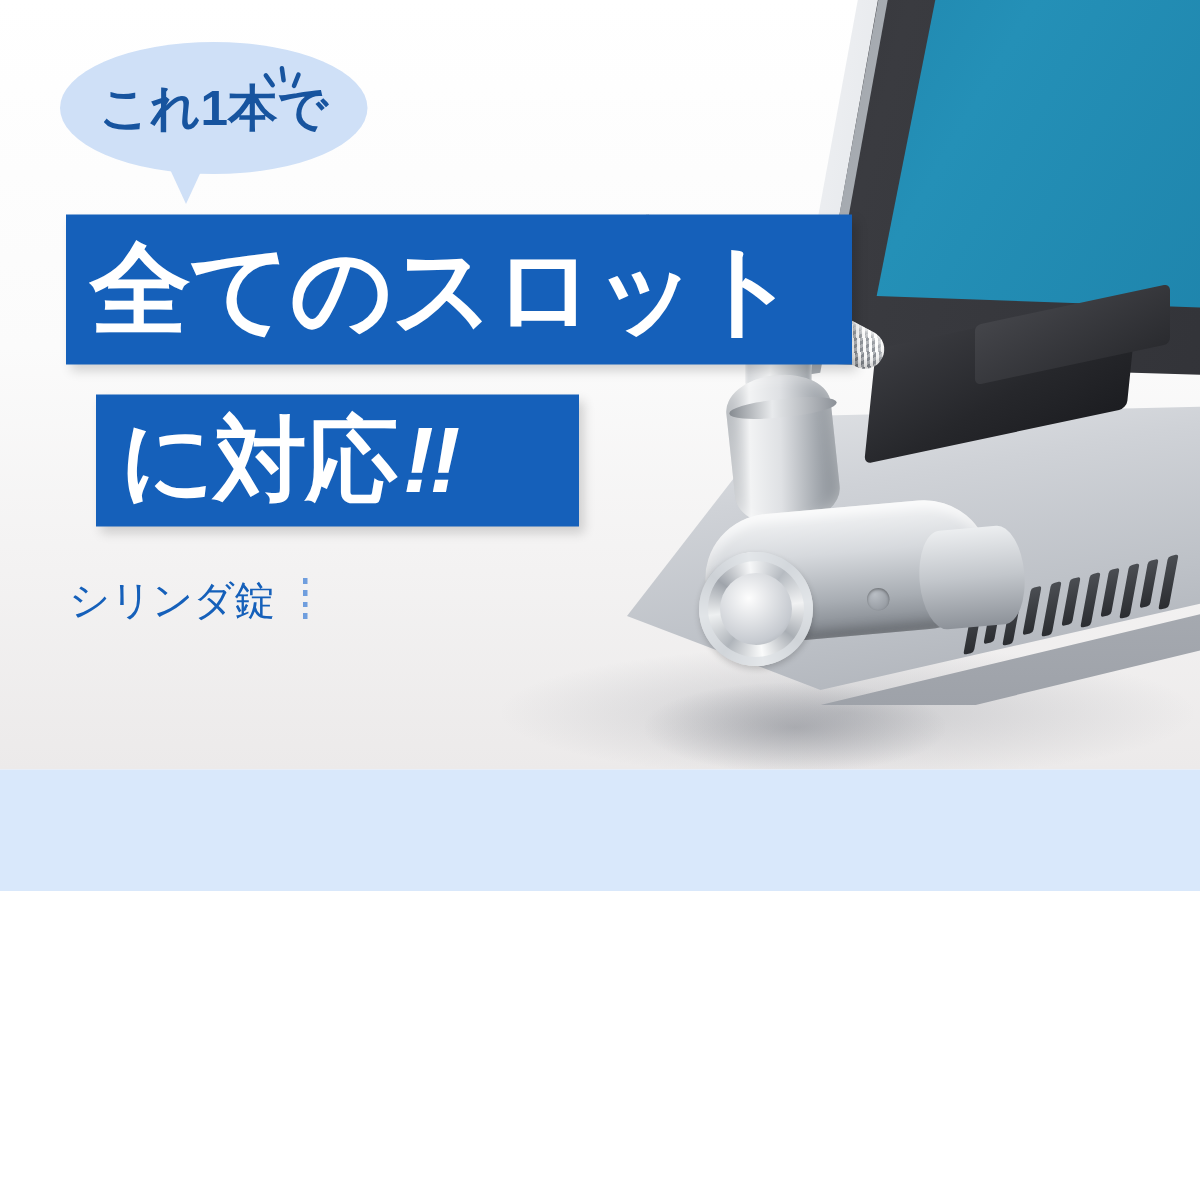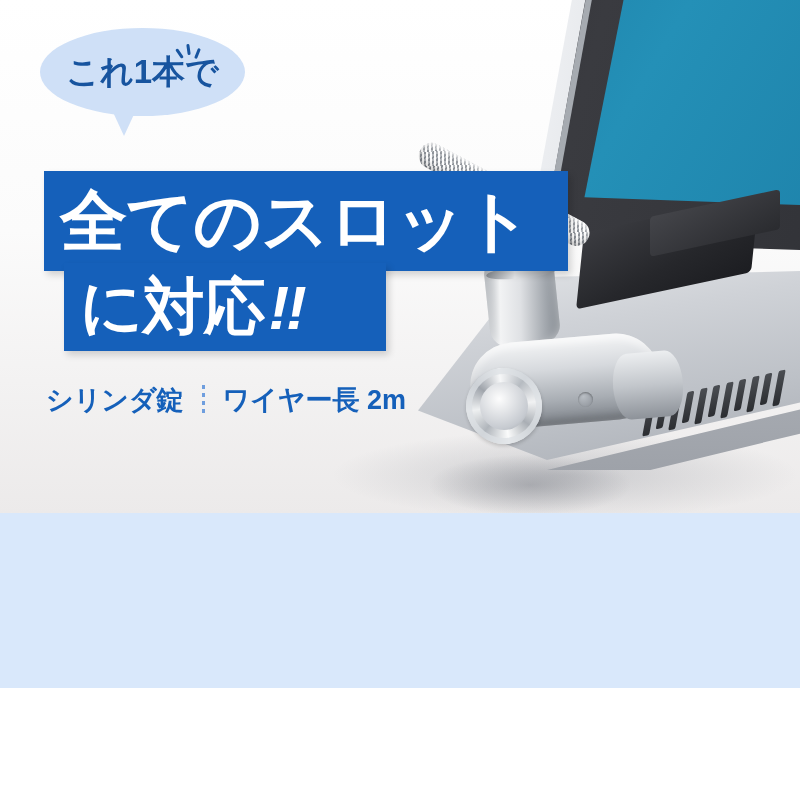--- a/index.html
+++ b/index.html
@@ -1,21 +1,21 @@
 <!DOCTYPE html>
 <html lang="ja"><head>
 <meta charset="utf-8">
 <style>
   html,body{margin:0;padding:0;}
   body{
     width:800px;height:800px;overflow:hidden;
     font-family:"Liberation Sans","DejaVu Sans",sans-serif;
     background:#ffffff;
   }
-  #page{position:relative;width:800px;height:688px;overflow:hidden;}
+  #page{position:relative;width:800px;height:594px;overflow:hidden;}
 
   
   .hero{position:absolute;left:0;top:0;width:800px;height:513px;overflow:hidden;
         background:linear-gradient(180deg,#ffffff 0%,#fbfbfb 45%,#eceaea 100%);}
 
   
   .desk-shadow{position:absolute;left:330px;top:430px;width:470px;height:90px;
       background:radial-gradient(ellipse at 50% 50%,rgba(120,125,135,.30) 0%,rgba(120,125,135,0) 70%);}
   .desk-shadow2{position:absolute;left:430px;top:455px;width:200px;height:60px;
       background:radial-gradient(ellipse at 50% 50%,rgba(90,95,105,.35) 0%,rgba(90,95,105,0) 72%);}
@@ -100,27 +100,27 @@
     color:#17549f;font-weight:bold;font-size:33px;letter-spacing:0px;}
   .bubble-tail{position:absolute;left:112px;top:110px;width:0;height:0;
     border-left:12px solid transparent;border-right:12px solid transparent;
     border-top:26px solid #cfe0f7;}
   .spark{position:absolute;}
   .spark i{position:absolute;display:block;width:3px;height:11px;background:#17549f;border-radius:2px;}
 
   
   .band{position:absolute;background:#1560ba;color:#ffffff;font-weight:bold;
         display:flex;align-items:center;box-shadow:3px 4px 7px rgba(0,0,0,.16);}
-  .band1{left:44px;top:143px;width:508px;height:100px;font-size:67px;padding-left:16px;letter-spacing:-1px;margin-top:28px;}
+  .band1{left:44px;top:143px;width:508px;height:100px;font-size:67px;padding-left:16px;letter-spacing:-1px;}
   .band2{left:44px;top:263px;width:306px;height:88px;font-size:62px;padding-left:16px;letter-spacing:-1px;}
   .band2 .ex{font-style:italic;font-size:62px;letter-spacing:-3px;padding-left:4px;}
 
   
   .spec{position:absolute;left:46px;top:382px;display:flex;align-items:center;
-        color:#1560ba;font-weight:bold;font-size:27px;}
+        color:#1560ba;font-weight:normal;font-size:27px;}
   .spec .divider{width:3px;height:30px;margin:0 18px;
         background:repeating-linear-gradient(180deg,#6f9ede 0 4px,transparent 4px 8px);}
 
   
   .lower{position:absolute;left:0;top:513px;width:800px;height:287px;background:#d9e8fb;}
 </style>
 </head>
 <body>
 
 <div id="page">
@@ -177,21 +177,20 @@
       <span>全てのスロット</span>
     </div>
     <div class="band band2" style="background: rgb(21, 96, 186); margin-left: 20px;">
       <span>に対応</span>
       <span class="ex">!!</span>
     </div>
 
     <div class="spec" style="color: rgb(21, 96, 186);">
       <span>シリンダ錠</span>
       <span class="divider"></span>
-      <span>ワイヤー長 2m</span>
     </div>
   </div>
 
   <div class="lower" style="background: rgb(217, 232, 251);">
     
 
     
   </div>
 </div>
 

